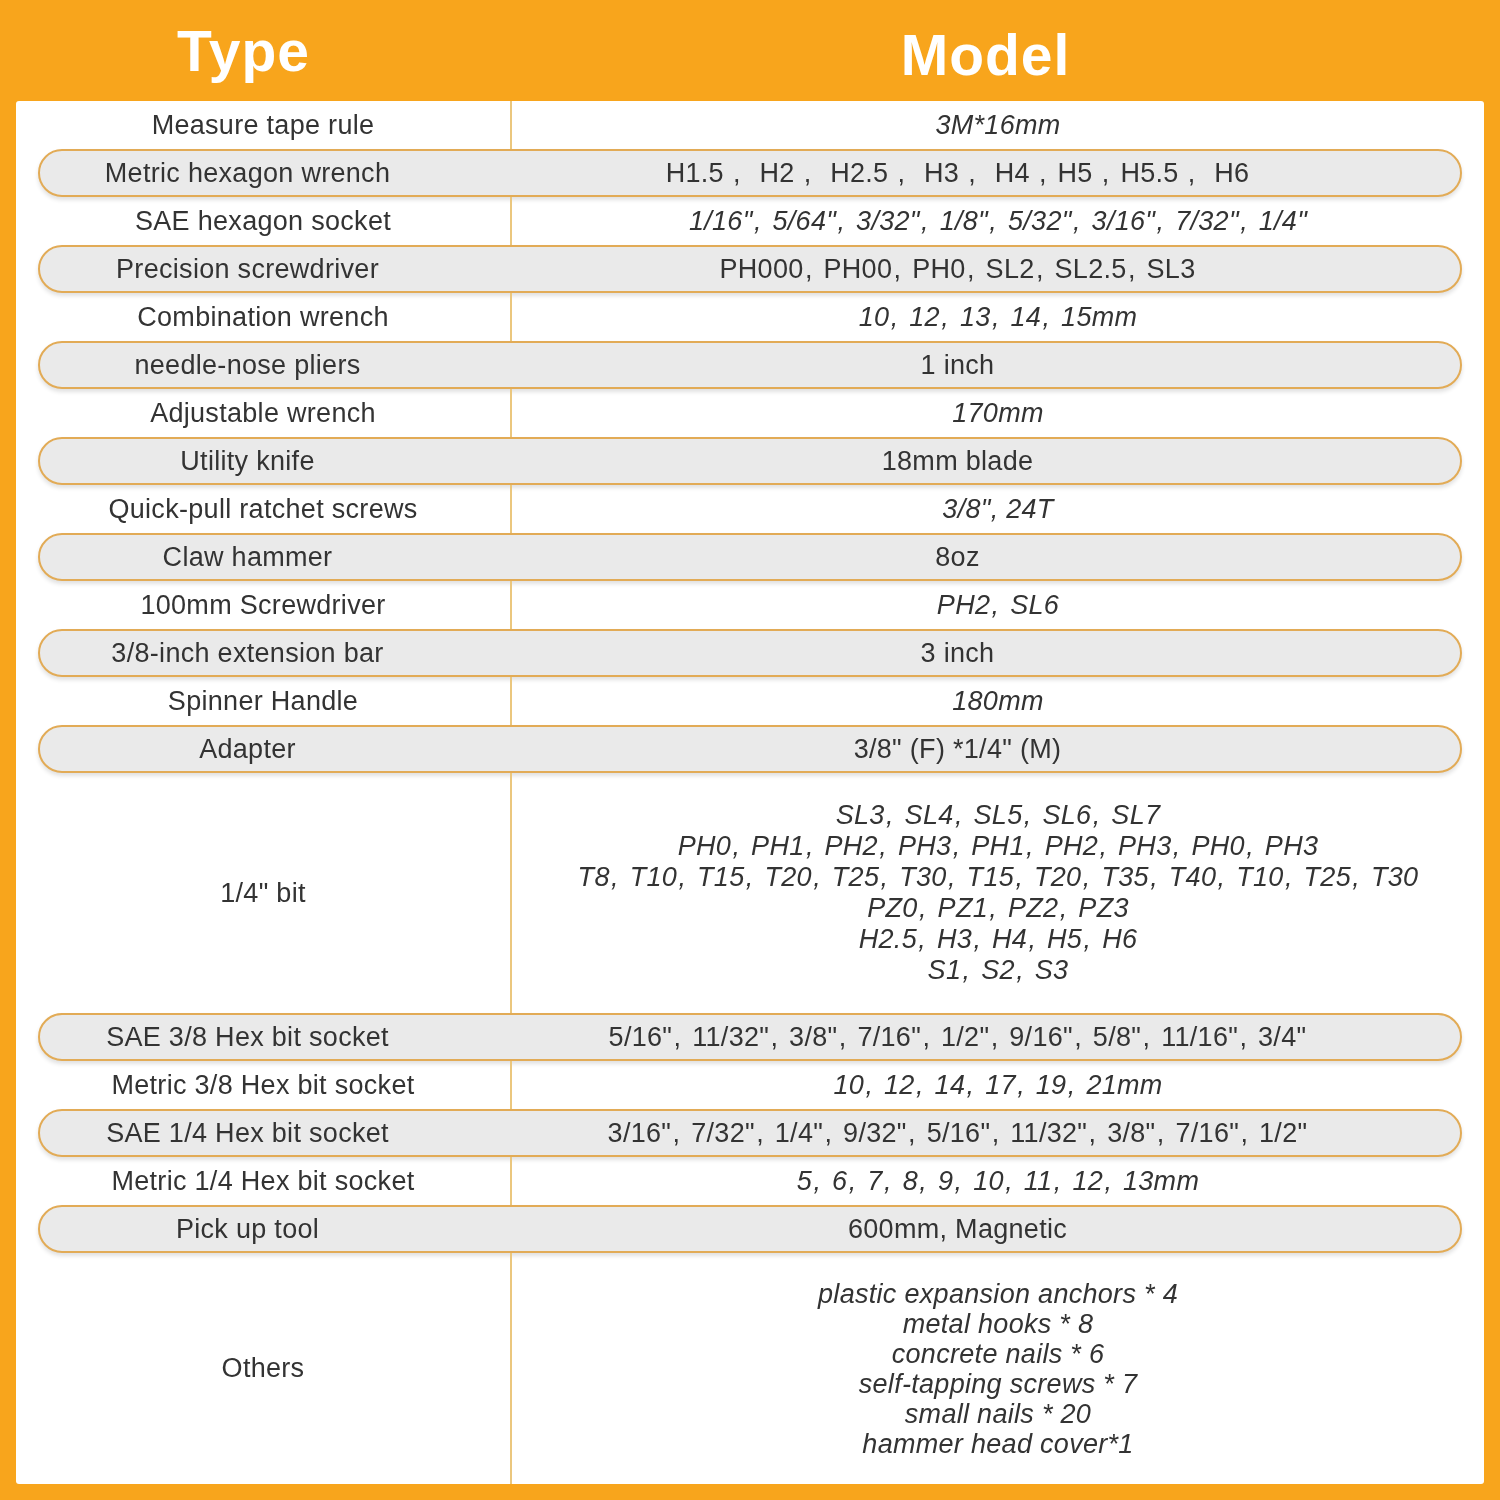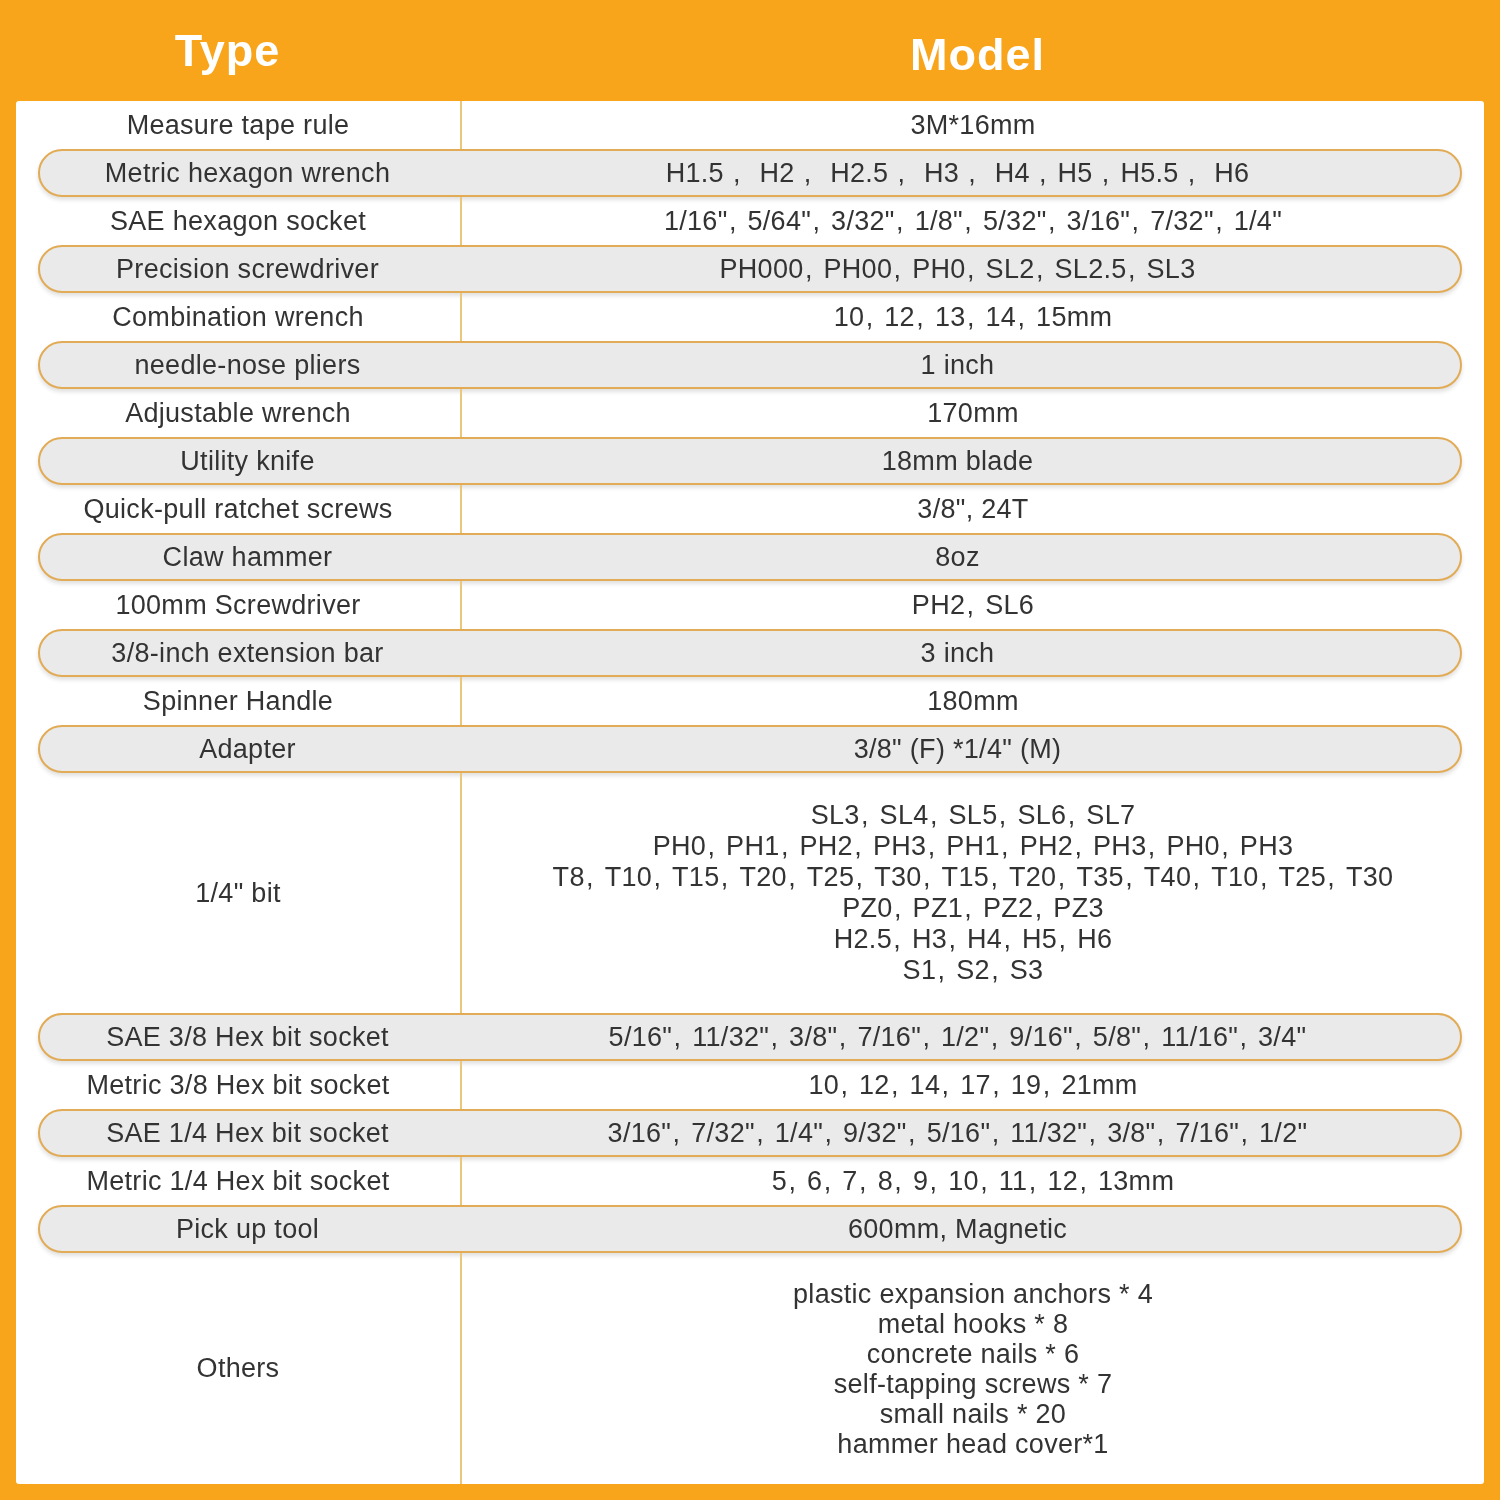--- a/index.html
+++ b/index.html
@@ -5,24 +5,24 @@
   html,body{margin:0;padding:0;}
   body{
     width:1500px;height:1500px;overflow:hidden;
     font-family:"Liberation Sans","DejaVu Sans",sans-serif;
     background:var(--accent,#F8A51C);
     position:relative;
   }
   .page{position:absolute;inset:0;background:var(--accent,#F8A51C);}
   
   .header{
-    position:absolute;top:0;left:0;right:0;height:101px;
+    position:absolute;top:0;left:16px;right:0;height:101px;
     display:flex;align-items:center;
     color:var(--header-text,#FFFFFF);
-    font-size:45px;font-weight:bold;letter-spacing:1px;
+    font-size:57px;font-weight:bold;letter-spacing:1px;
   }
   .header .type-hd{width:455px;text-align:center;}
   .header .model-hd{flex:1;text-align:center;margin-top:8px;}
   
   .content{
     position:absolute;top:101px;left:16px;right:16px;bottom:16px;
     background:#FFFFFF;border-radius:3px;overflow:hidden;
     display:flex;flex-direction:column;
   }
   .row{flex:0 0 48px;display:flex;}
@@ -35,29 +35,29 @@
     border:2px solid var(--pill-border,#E2AB56);
     border-radius:27px;
     box-shadow:0 3px 4px rgba(0,0,0,.12);
   }
   .type-cell{
     display:flex;align-items:center;justify-content:center;
     box-sizing:border-box;
     font-size:27px;color:var(--text,#333333);letter-spacing:.3px;
     text-align:center;
   }
-  .row.plain .type-cell{width:444px;}
+  .row.plain .type-cell{width:494px;}
   .row.pill  .type-cell{width:415px;}
   .model-cell{
     flex:1;min-width:0;
     display:flex;flex-direction:column;align-items:center;justify-content:center;
     font-size:27px;color:var(--text,#333333);letter-spacing:.3px;
     text-align:center;
   }
-  .row.plain .model-cell{border-left:2px solid var(--divider,#EBC77E);}
+  .row.plain .model-cell{border-left:2px solid var(--divider,#EBC77E);font-style:italic;}
   .model-line{line-height:34px;white-space:nowrap;}
   .row.tall .model-line{line-height:31px;}
   .row.tall.last .model-line{line-height:30px;}
   
   .sep::before{content:",";}
   .sep{margin-right:.40em;margin-left:.05em;}
 </style>
 </head>
 <body>
 

